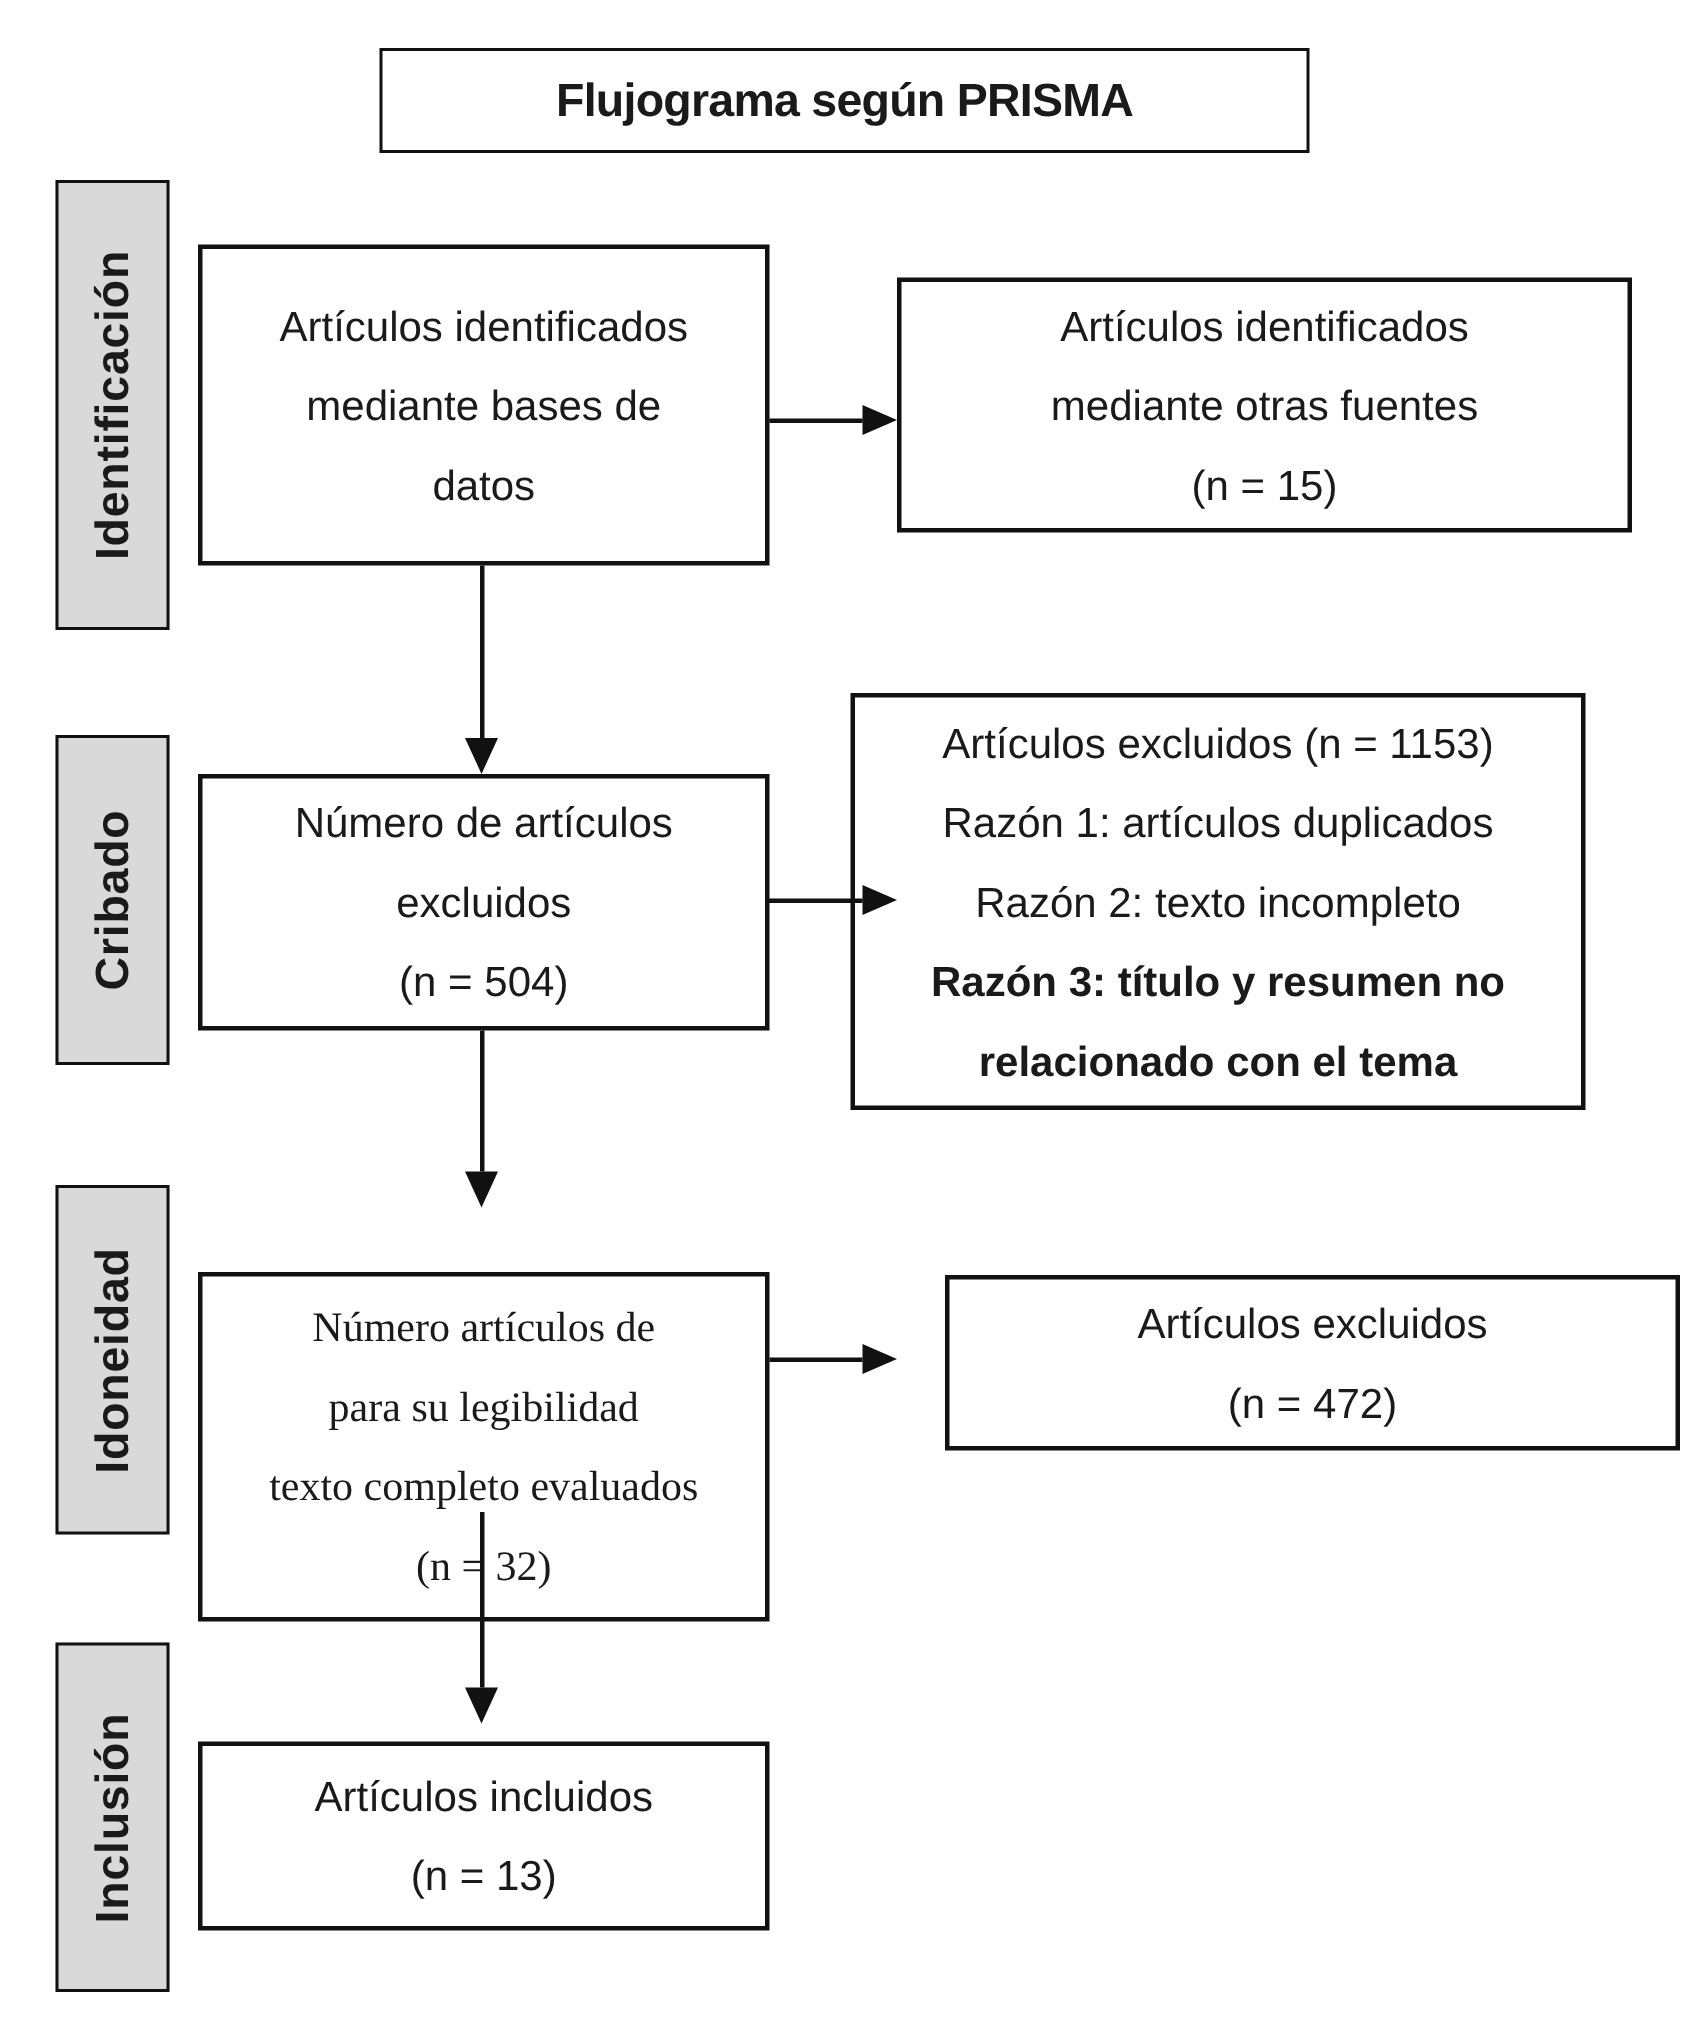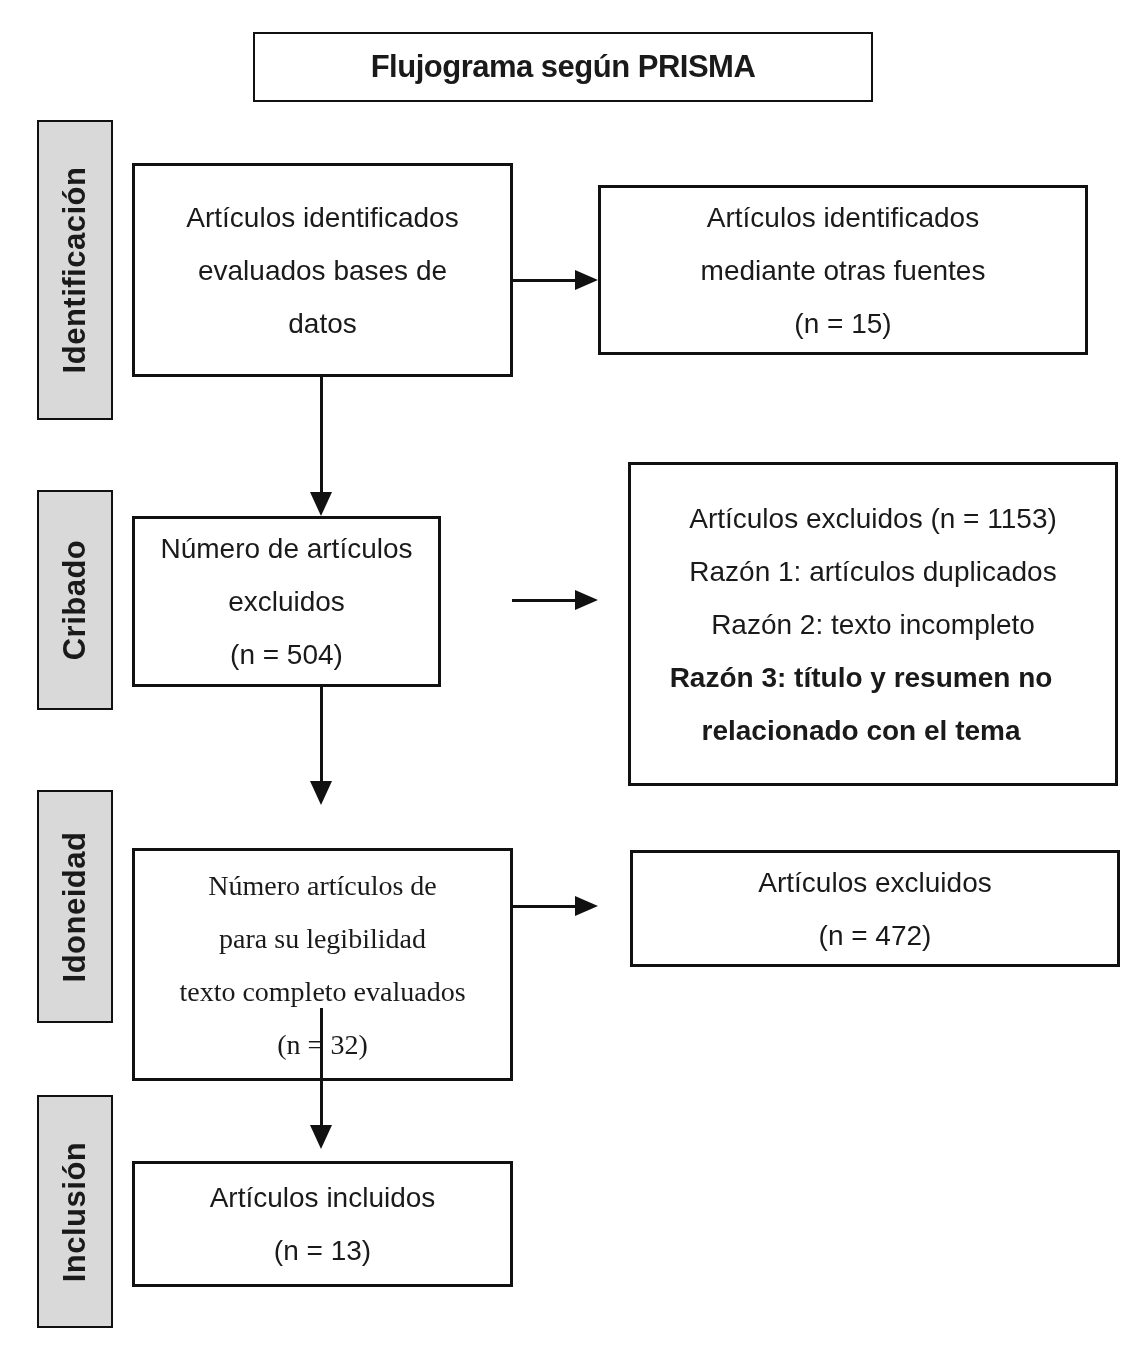--- a/index.html
+++ b/index.html
@@ -11,20 +11,21 @@
     font-family: "Liberation Sans", sans-serif;
     color: #1a1a1a;
   }
   .box {
     position: absolute;
     box-sizing: border-box;
     border: 3px solid #111111;
     background: #ffffff;
     display: flex;
     flex-direction: column;
+    align-items: center;
     justify-content: center;
     text-align: center;
   }
   .title-box {
     left: 253px; top: 32px; width: 620px; height: 70px;
     border-width: 2px;
   }
   .title-text {
     font-size: 31px;
     font-weight: bold;
@@ -98,25 +99,25 @@
   </div>
   <div class="stage-box" style="top:790px;height:233px;">
     <span class="stage-label">Idoneidad</span>
   </div>
   <div class="stage-box" style="top:1095px;height:233px;">
     <span class="stage-label">Inclusión</span>
   </div>
 
   <div class="box flow-text" style="left:132px;top:163px;width:381px;height:214px;">
     <div class="line">Artículos identificados</div>
-    <div class="line">evaluados bases de</div>
+    <div class="line">mediante bases de</div>
     <div class="line">datos</div>
   </div>
 
-  <div class="box flow-text" style="left:132px;top:516px;width:309px;height:171px;">
+  <div class="box flow-text" style="left:132px;top:516px;width:381px;height:171px;">
     <div class="line">Número de artículos</div>
     <div class="line">excluidos</div>
     <div class="line">(n = 504)</div>
   </div>
 
   <div class="box flow-text" style="left:132px;top:848px;width:381px;height:233px;font-family:Liberation Serif, serif;">
     <div class="line">Número artículos de</div>
     <div class="line">para su legibilidad</div>
     <div class="line">texto completo evaluados</div>
     <div class="line">(n = 32)</div>
@@ -126,21 +127,21 @@
     <div class="line">Artículos incluidos</div>
     <div class="line">(n = 13)</div>
   </div>
 
   <div class="box flow-text" style="left:598px;top:185px;width:490px;height:170px;">
     <div class="line">Artículos identificados</div>
     <div class="line">mediante otras fuentes</div>
     <div class="line">(n = 15)</div>
   </div>
 
-  <div class="box flow-text" style="left:628px;top:462px;width:490px;height:324px;">
+  <div class="box flow-text" style="left:567px;top:462px;width:490px;height:278px;">
     <div class="line">Artículos excluidos (n = 1153)</div>
     <div class="line">Razón 1: artículos duplicados</div>
     <div class="line">Razón 2: texto incompleto</div>
     <div class="line wrap">Razón 3: título y resumen no relacionado con el tema</div>
   </div>
 
   <div class="box flow-text" style="left:598px;top:850px;width:490px;height:117px;margin-left:32px;">
     <div class="line">Artículos excluidos</div>
     <div class="line">(n = 472)</div>
   </div>

